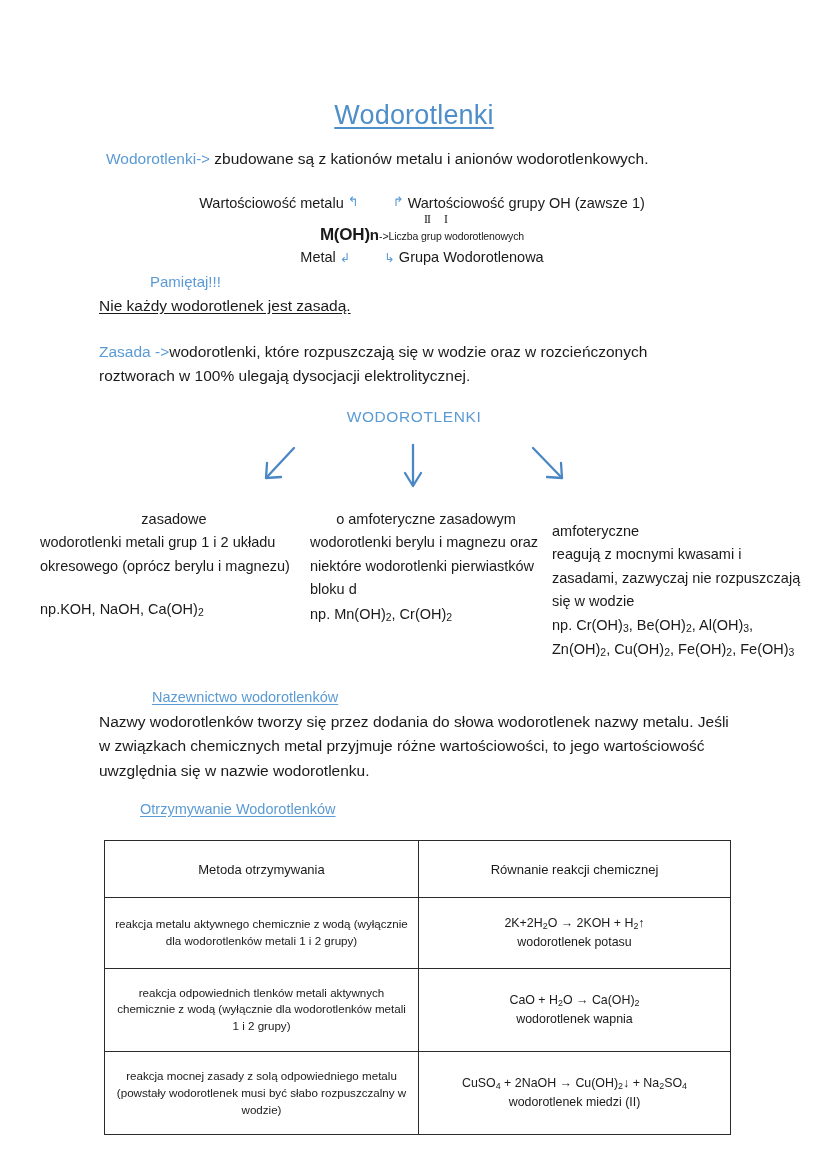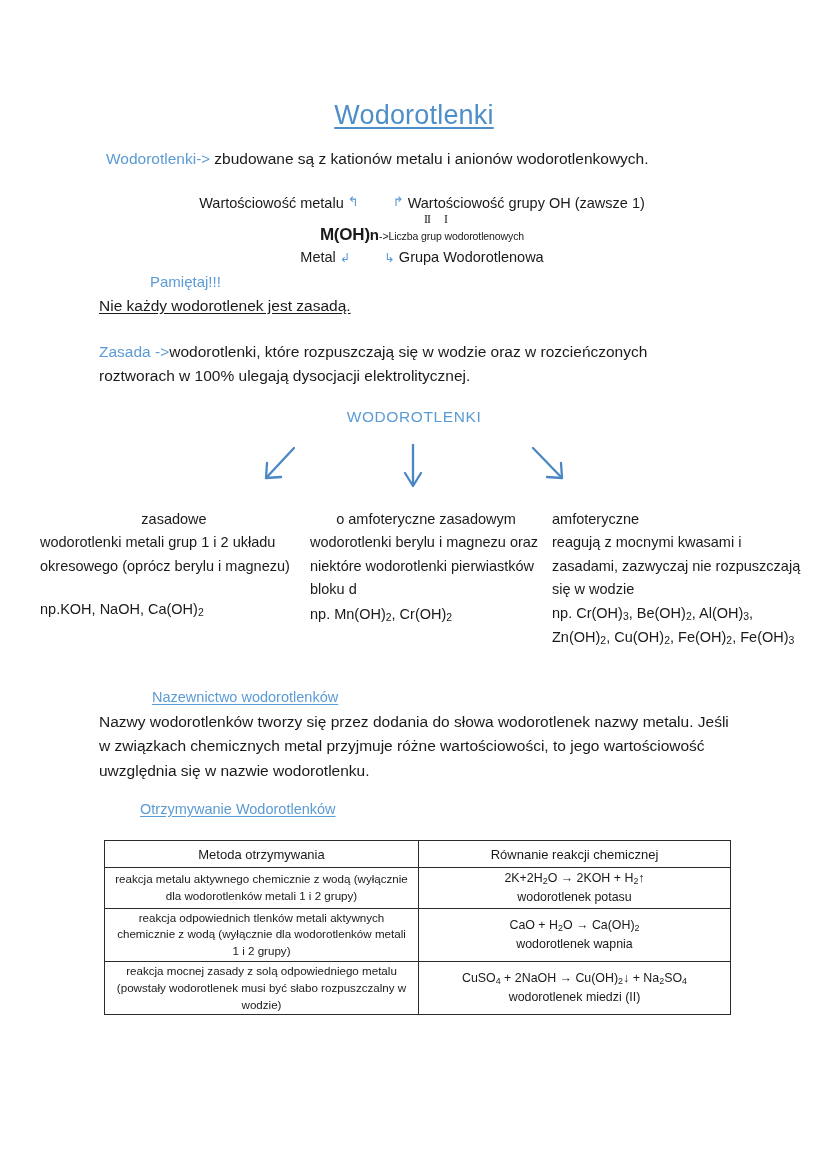--- a/index.html
+++ b/index.html
@@ -144,21 +144,21 @@
 
   
   .cols {
     left: 0;
     top: 508px;
     width: 828px;
   }
   .col { position: absolute; top: 0; font-size: 14.5px; line-height: 1.62; }
   .col-1 { left: 40px;  width: 268px; }
   .col-2 { left: 310px; width: 232px; }
-  .col-3 { left: 552px; width: 250px; }
+  .col-3 { left: 552px; width: 250px; margin-top: 12px; }
   .col-head { text-align: center; margin-bottom: 0px; }
   .col-3 .col-head { text-align: left; }
   .col-body { }
   .col-eg { margin-top: 0; }
   .col-1 .col-eg { margin-top: 20px; }
   .col-2 .col-eg { margin-top: 1px; }
   sub { font-size: 72%; vertical-align: -.18em; }
 
   
   .naz-title {
@@ -194,21 +194,21 @@
     width: 626px;
   }
   table.methods {
     border-collapse: collapse;
     width: 626px;
     table-layout: fixed;
   }
   table.methods th,
   table.methods td {
     border: 1.6px solid #2b2b2b;
-    padding: 1px 9px;
+    padding: 16px 9px;
     text-align: center;
     vertical-align: middle;
     font-weight: normal;
   }
   table.methods th { font-size: 13px; height: 24px; }
   table.methods td { font-size: 11.6px; line-height: 1.45; }
   table.methods td.eq { font-size: 12.4px; line-height: 1.5; }
   table.methods col.c1 { width: 314px; }
   table.methods col.c2 { width: 312px; }
 </style>

